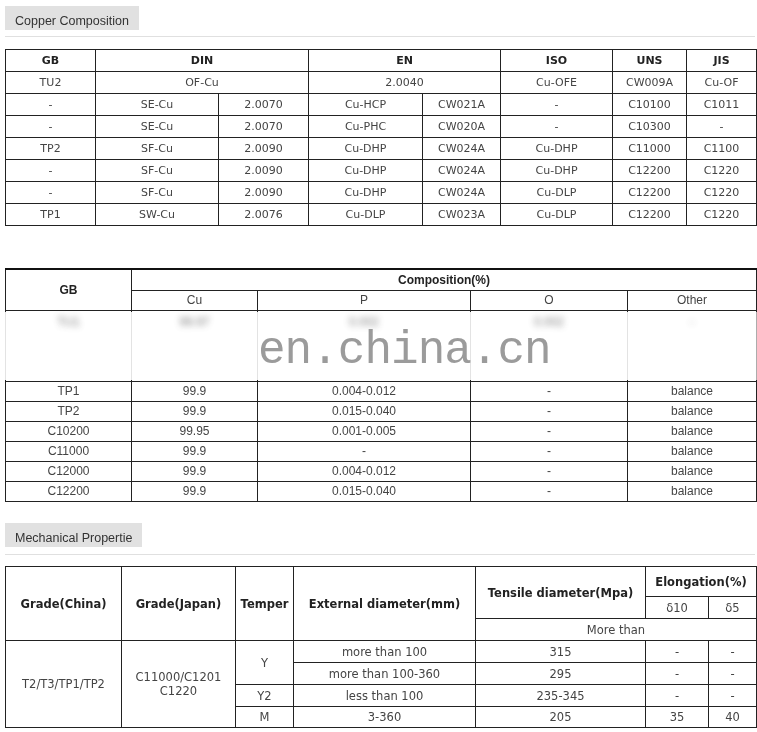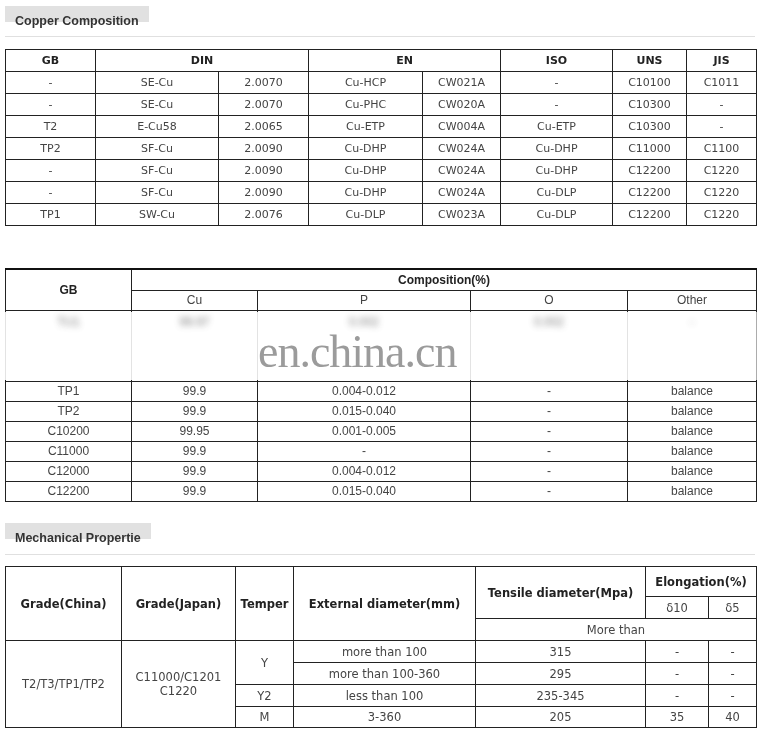--- a/index.html
+++ b/index.html
@@ -1,30 +1,30 @@
 <!DOCTYPE html>
 <html><head>
 <meta charset="utf-8">
 <style>
   html, body { margin:0; padding:0; background:#ffffff; }
   body { width:757px; height:732px; position:relative; overflow:hidden; font-family:"Liberation Sans", sans-serif; color:#333; }
-  .section-tab { position:absolute; left:5px; background:#e1e1e1; color:#333; font-size:12.5px; font-weight:bold; padding:0 10px; line-height:30px; height:16px; }
+  .section-tab { position:absolute; left:5px; background:#e1e1e1; color:#333; font-size:12.5px; font-weight:normal; padding:0 10px; line-height:30px; height:24px; }
   .section-rule { position:absolute; left:5px; width:750px; height:1px; background:#e0e0e0; }
   table { position:absolute; border-collapse:collapse; table-layout:fixed; }
   td, th { border:1px solid #222; text-align:center; padding:0; overflow:hidden; white-space:nowrap; }
   .t1 { left:5px; top:49px; width:751px; font-family:"DejaVu Sans", sans-serif; font-size:11px; color:#444; }
   .t1 th { font-weight:bold; color:#222; }
   .t1 tr { height:22px; }
   .t2 { left:5px; top:268px; width:751px; font-family:"Liberation Sans", sans-serif; font-size:12px; color:#444; border-top:2px solid #111; }
   .t2 th { font-weight:bold; color:#222; }
   .t2 tr.r { height:20px; }
   .t3 { left:5px; top:566px; width:751px; font-family:"DejaVu Sans", sans-serif; font-size:11.5px; color:#444; }
   .t3 th { font-weight:bold; color:#222; }
   .blur { filter:blur(3px); opacity:0.7; }
-  .watermark { position:absolute; left:258px; top:325px; font-size:46px; color:#8a8a8a; font-family:Liberation Serif, serif; letter-spacing:-1px; opacity:0.85; pointer-events:none; }
+  .watermark { position:absolute; left:258px; top:325px; font-size:46px; color:#8a8a8a; font-family:Liberation Mono, monospace; letter-spacing:-1px; opacity:0.85; pointer-events:none; }
   .fade-col { position:absolute; top:312px; width:8px; height:68px; background:linear-gradient(to right, rgba(255,255,255,0), #fff, rgba(255,255,255,0)); }
 </style>
 </head>
 <body>
 
 <div class="section-tab" style="top:6px;">Copper Composition</div>
 <div class="section-rule" style="top:36px;"></div>
 
 <table class="t1">
   <colgroup>
@@ -40,46 +40,44 @@
   <tbody>
       <tr>
     <th>GB</th>
     <th colspan="2">DIN</th>
     <th colspan="2">EN</th>
     <th>ISO</th>
     <th>UNS</th>
     <th>JIS</th>
   </tr>
   <tr>
+    <td>TU2</td>
+    <td colspan="2">OF-Cu</td>
+    <td colspan="2">2.0040</td>
+    <td>Cu-OFE</td>
+    <td>CW009A</td>
+    <td>Cu-OF</td>
+  </tr>
+  <tr>
     <td>-</td>
         <td>SE-Cu</td>
         <td>2.0070</td>
         <td>Cu-HCP</td>
         <td>CW021A</td>
         <td>-</td>
         <td>C10100</td>
         <td>C1011</td>
   </tr>
   <tr>
     <td>-</td>
         <td>SE-Cu</td>
         <td>2.0070</td>
         <td>Cu-PHC</td>
         <td>CW020A</td>
         <td>-</td>
-        <td>C10300</td>
-        <td>-</td>
-  </tr>
-  <tr>
-    <td>T2</td>
-        <td>E-Cu58</td>
-        <td>2.0065</td>
-        <td>Cu-ETP</td>
-        <td>CW004A</td>
-        <td>Cu-ETP</td>
         <td>C10300</td>
         <td>-</td>
   </tr>
   <tr>
     <td>TP2</td>
         <td>SF-Cu</td>
         <td>2.0090</td>
         <td>Cu-DHP</td>
         <td>CW024A</td>
         <td>Cu-DHP</td>

